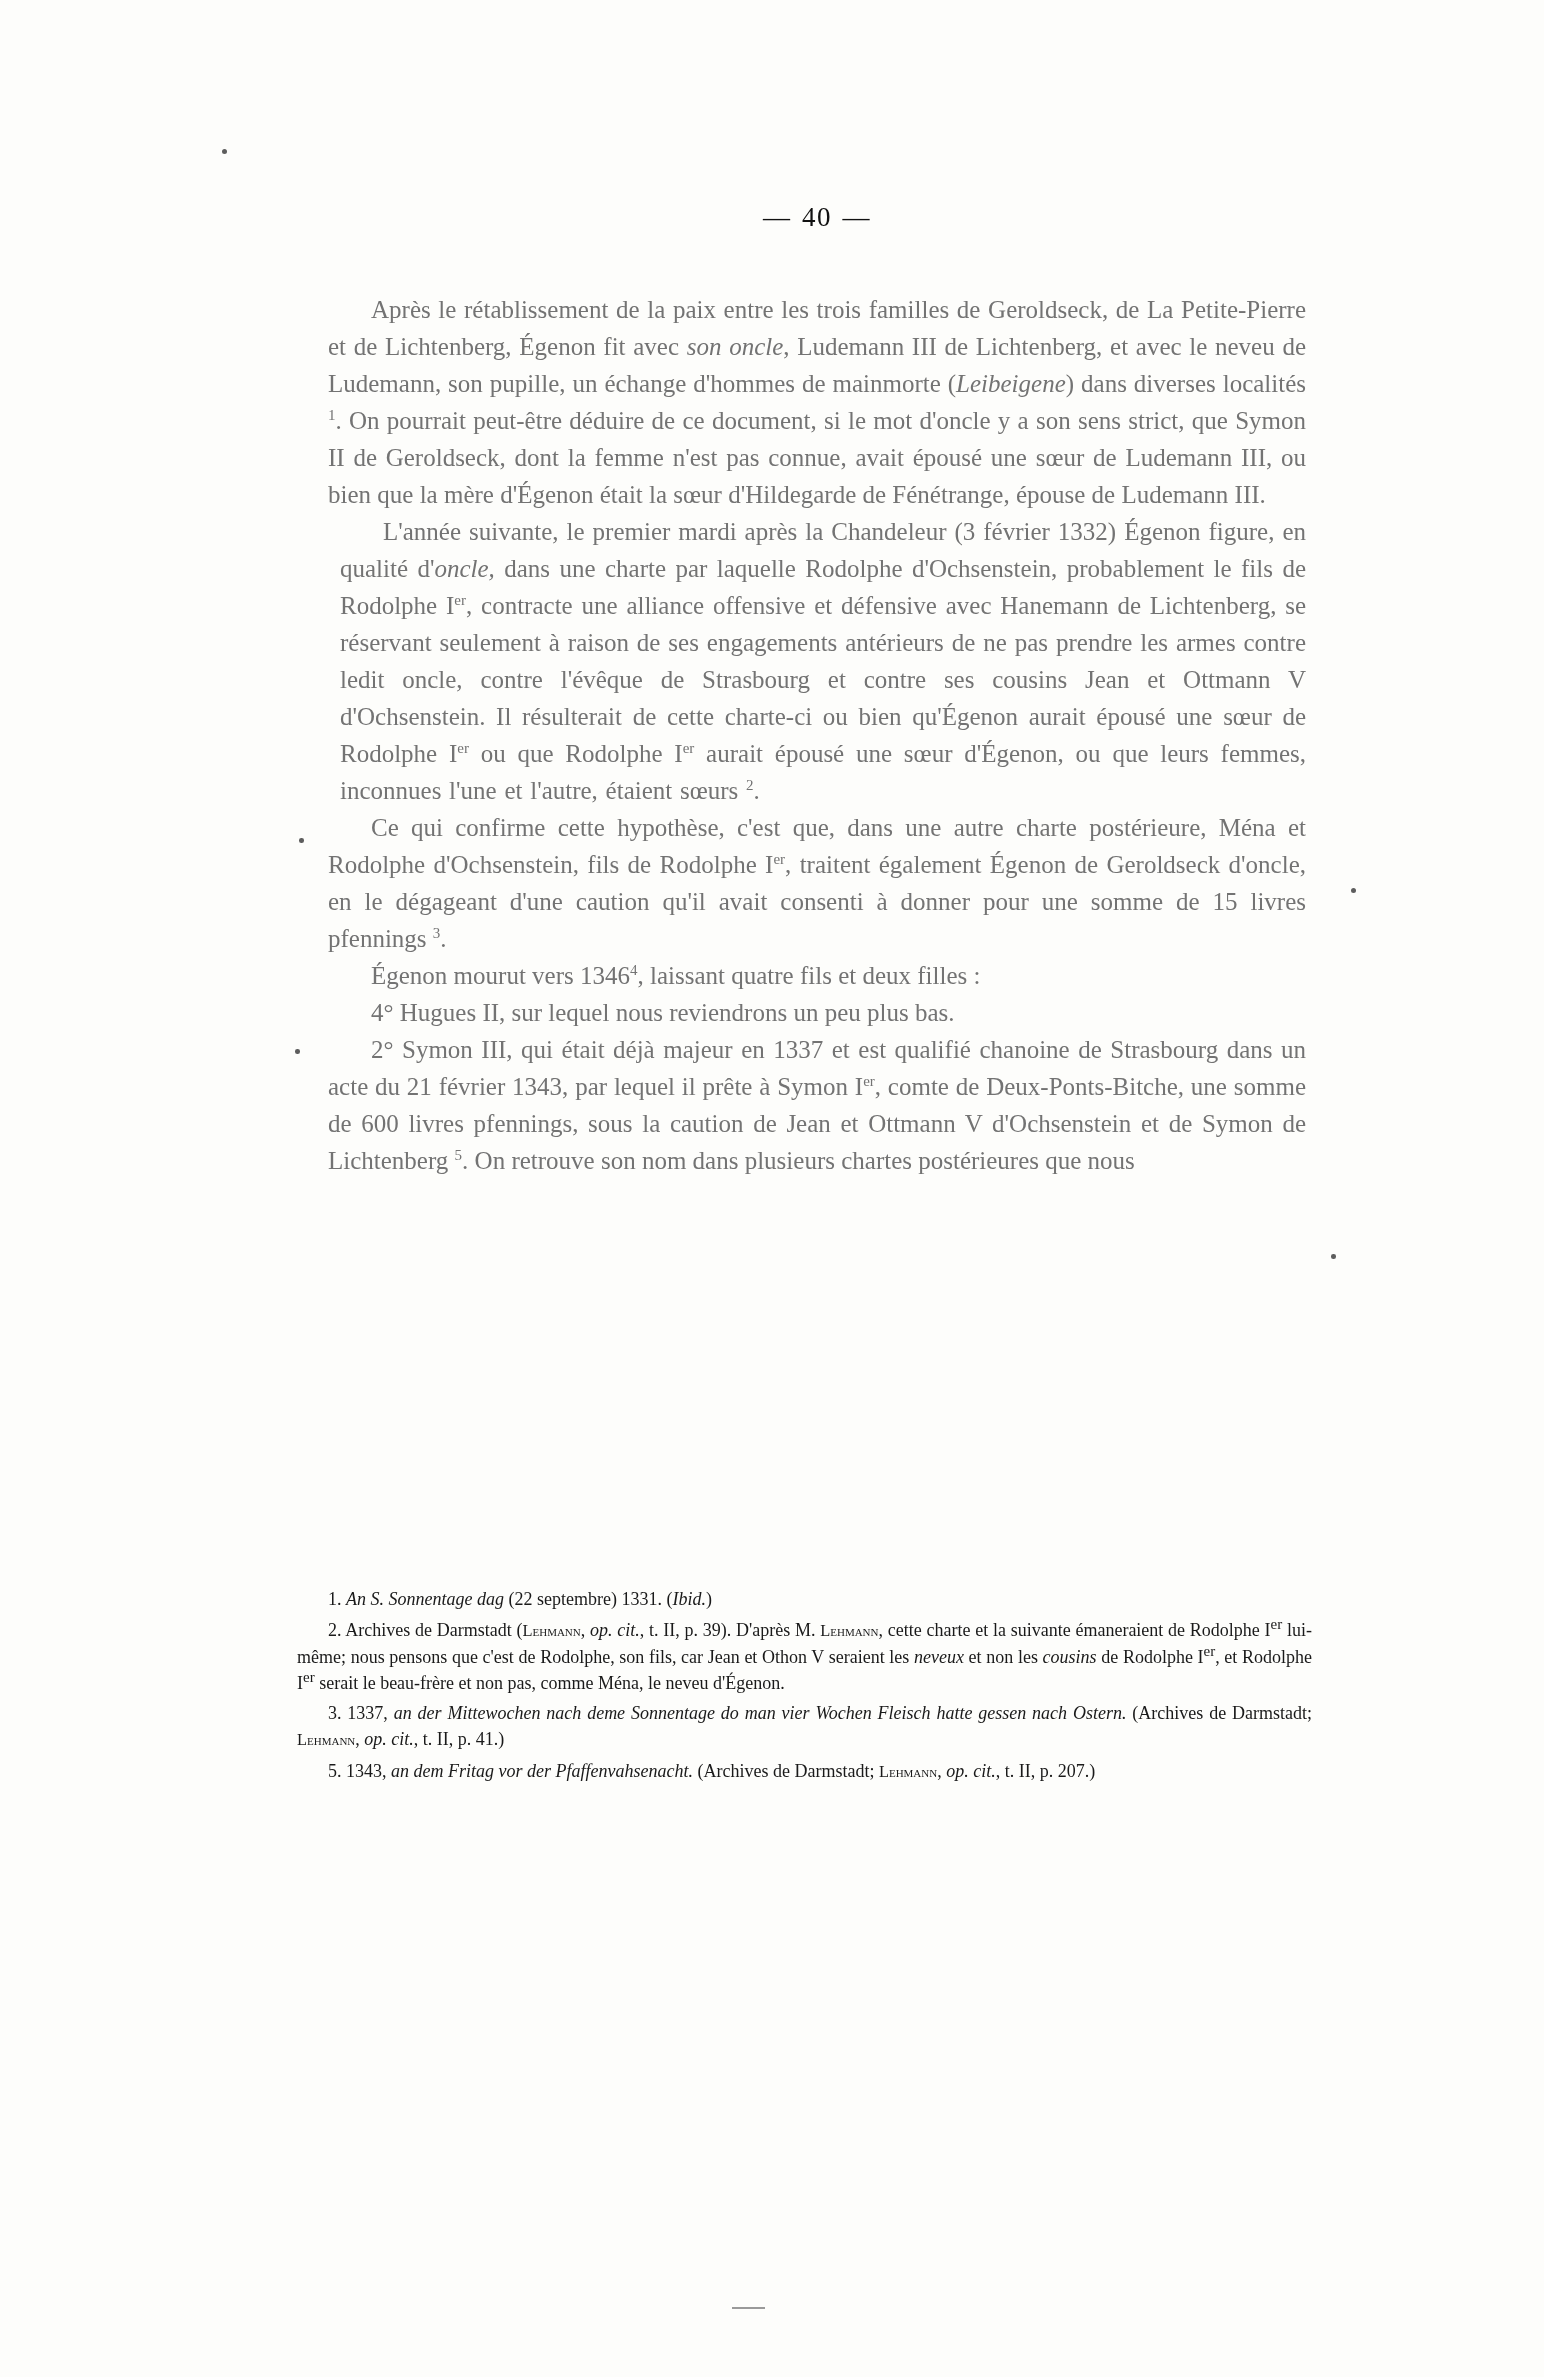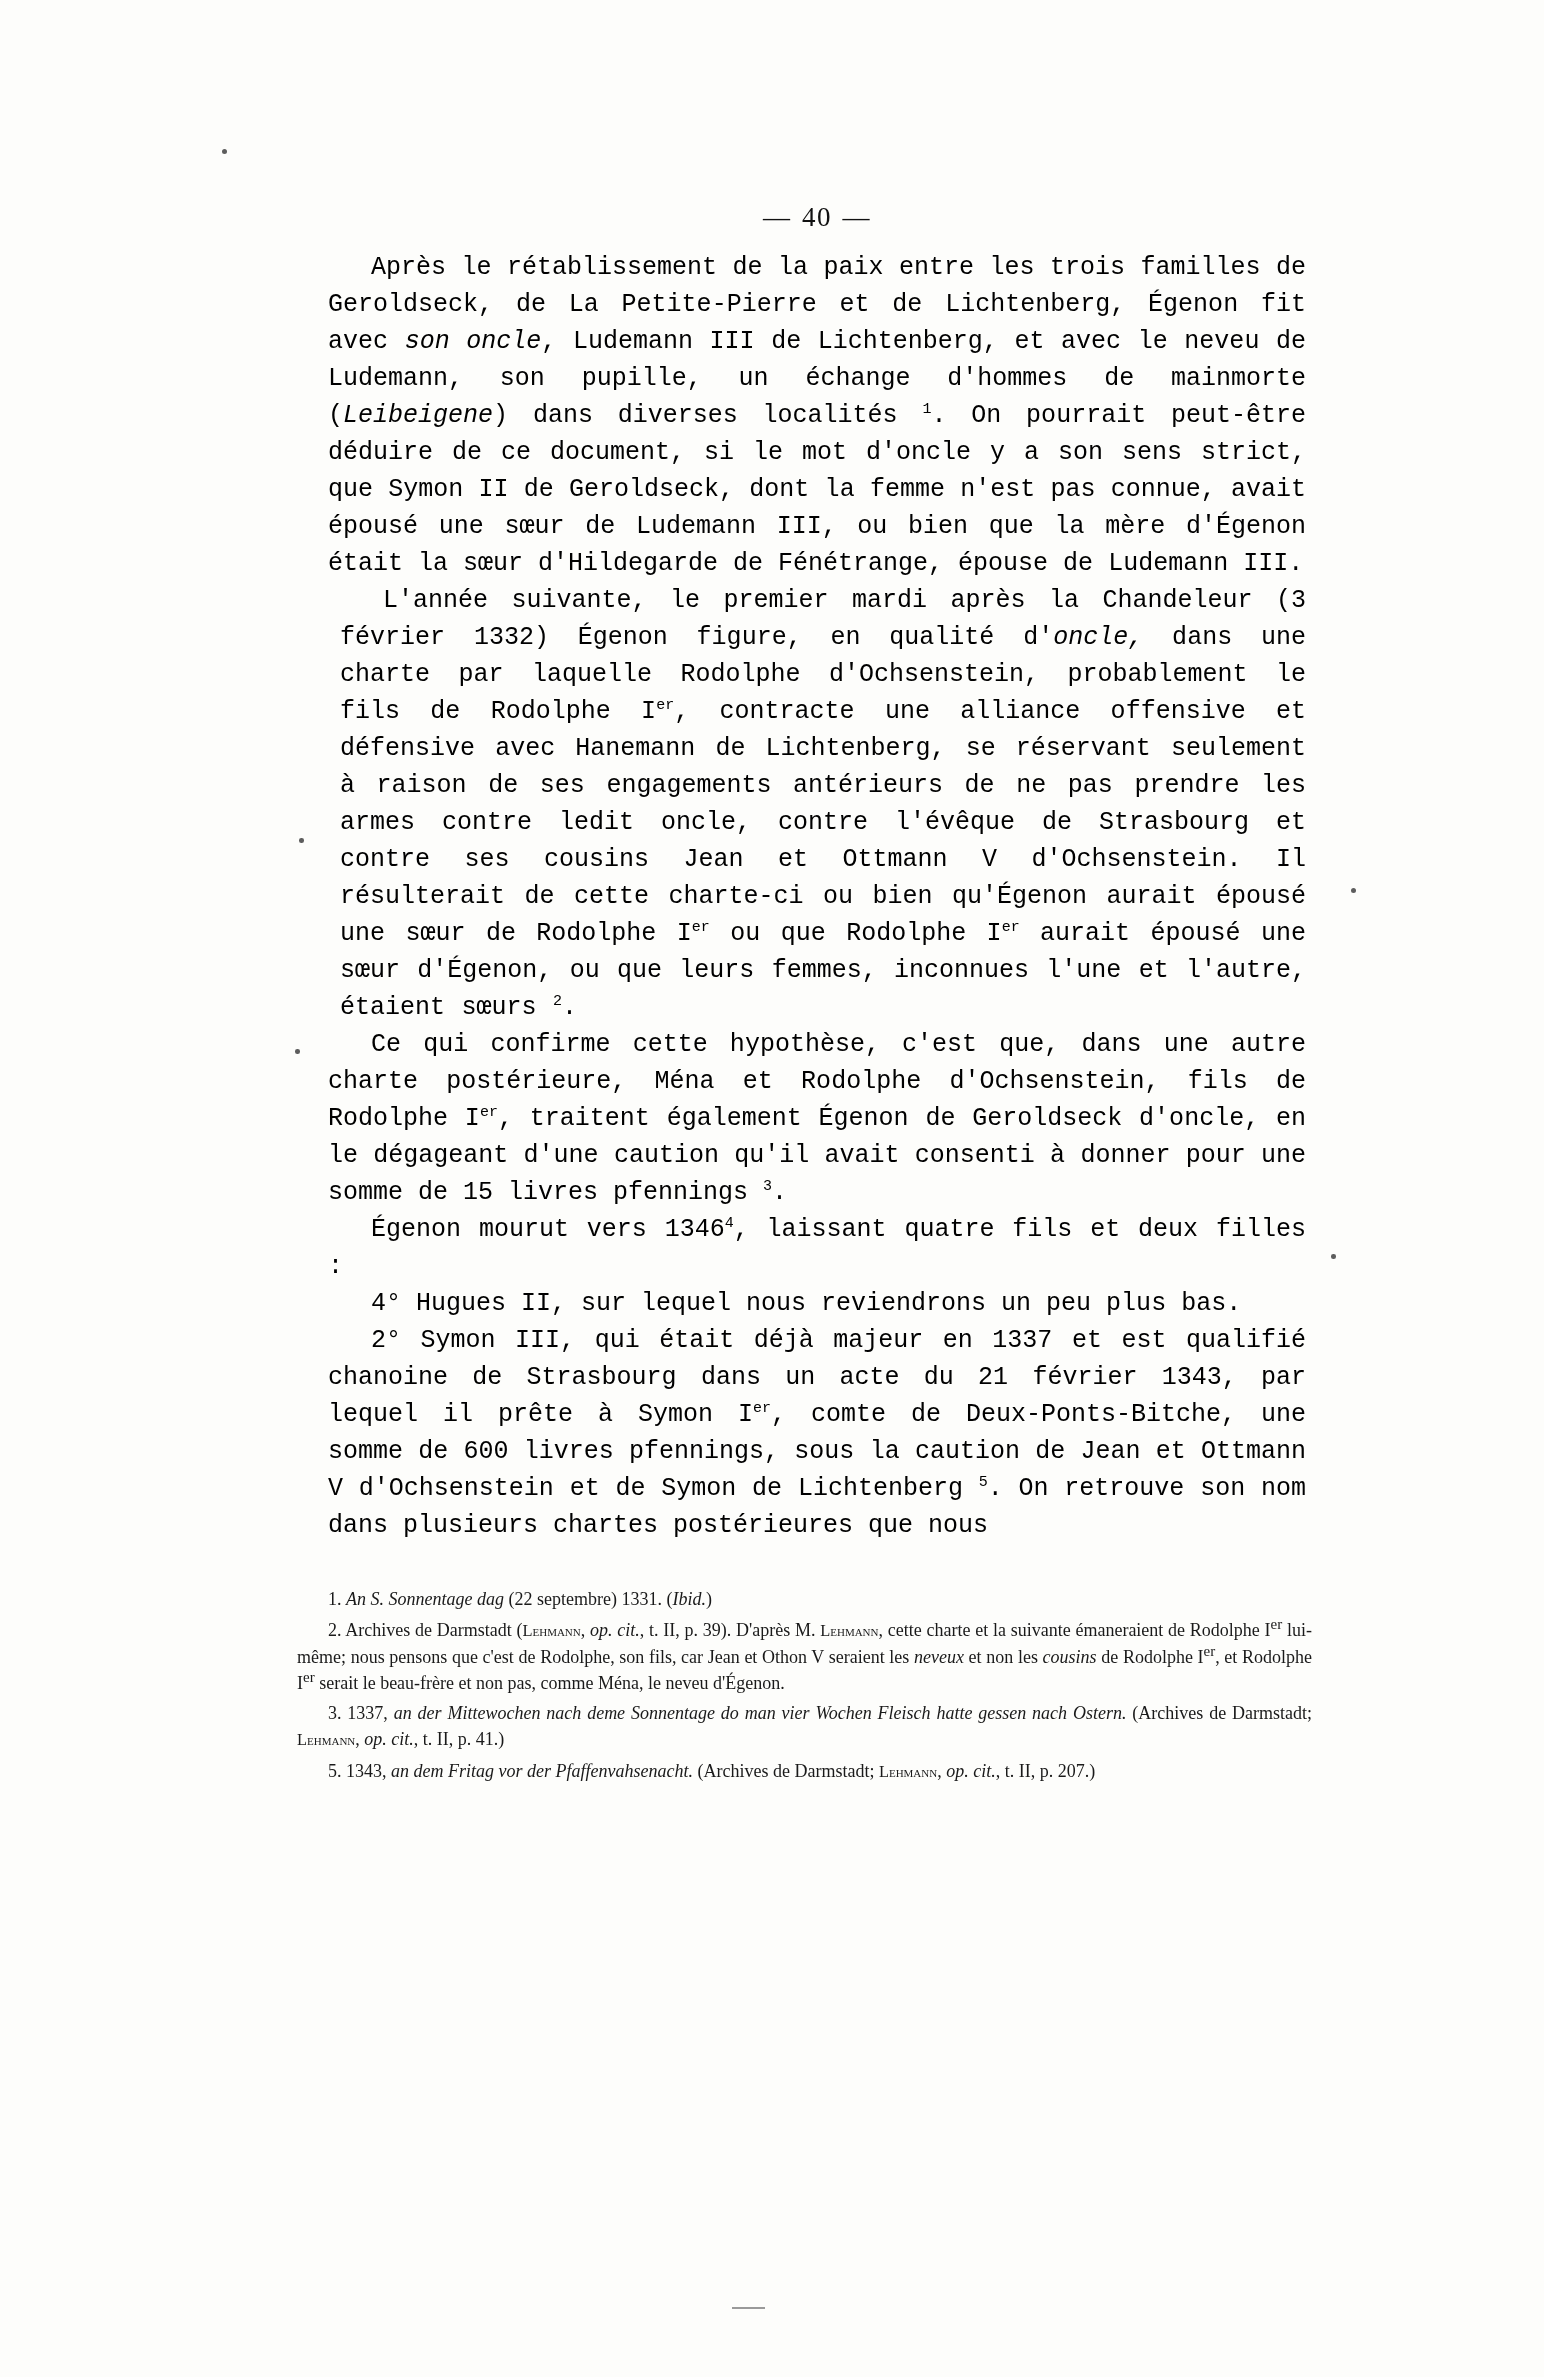--- a/index.html
+++ b/index.html
@@ -25,37 +25,37 @@
   .content {
     position: absolute;
     left: 328px;
     top: 202px;
     width: 978px;
   }
   .page-number {
     text-align: center;
     font-size: 27px;
     letter-spacing: 1.5px;
-    margin-bottom: 16px;
+    margin-bottom: 58px;
     font-family: "Liberation Serif", serif;
     color: #111;
   }
   .page-number .dash {
     display: inline-block;
     padding: 0 10.5px;
   }
   p.body {
     font-size: 25px;
     line-height: 37px;
     text-align: justify;
     text-justify: inter-word;
     margin: 0 0 0 0;
     text-indent: 43px;
-    color: #000000;
-    font-family: Liberation Mono, monospace;
+    color: #737373;
+    font-family: Liberation Serif, serif;
   }
   p.body.spaced {
     word-spacing: 1.5px;
     margin-left: 12px;
   }
   .it { font-style: italic; }
   sup {
     font-size: 15px;
     vertical-align: super;
     line-height: 0;

